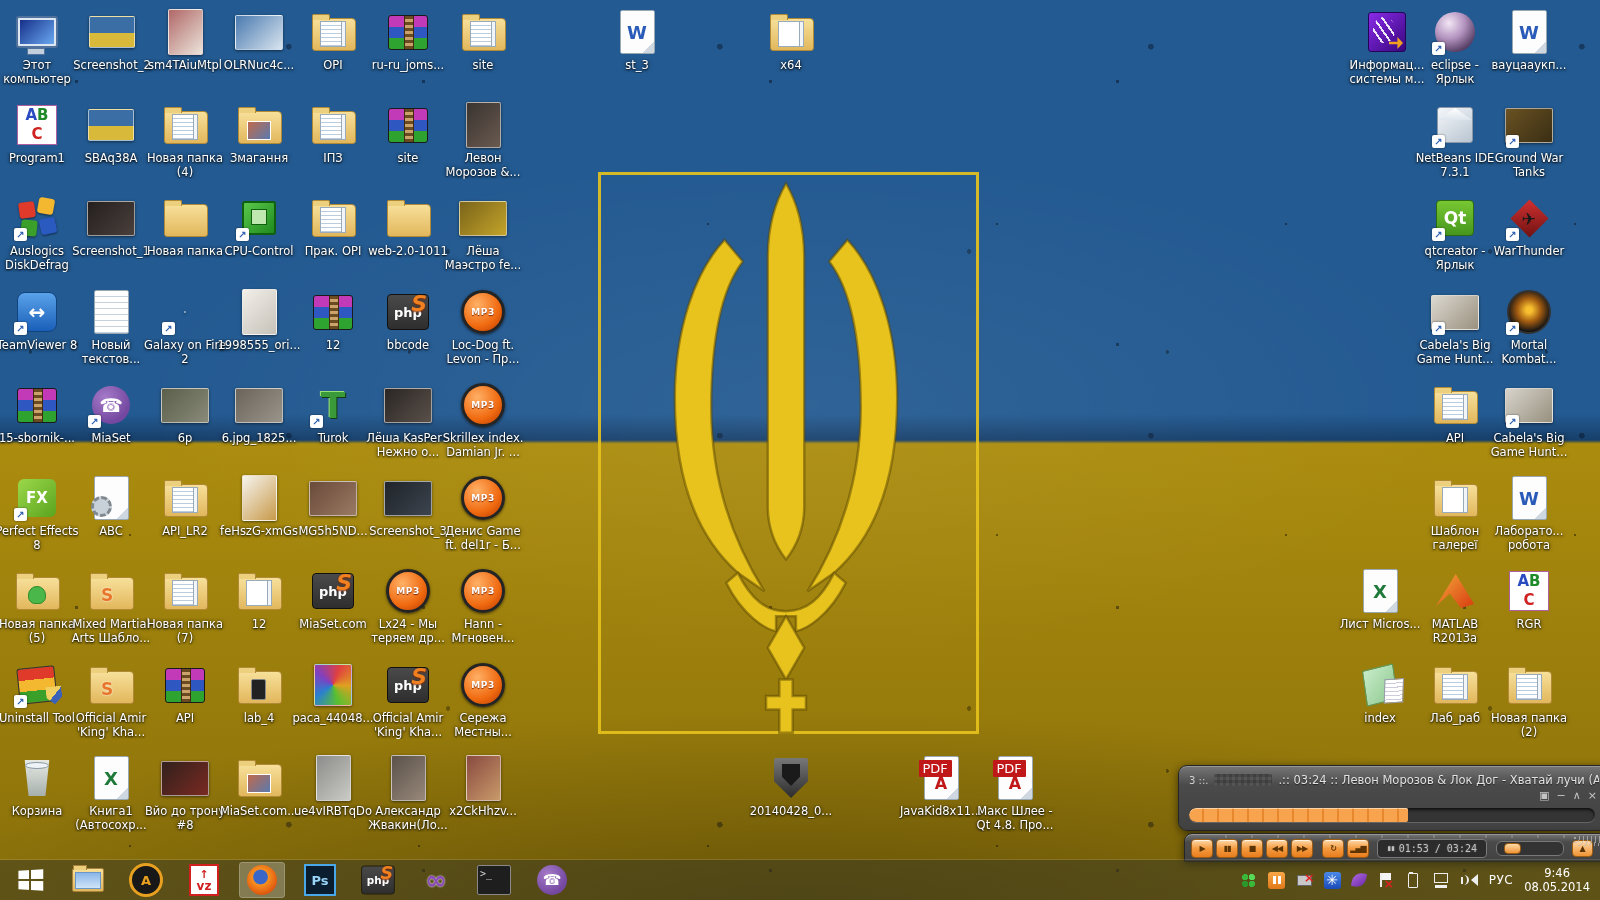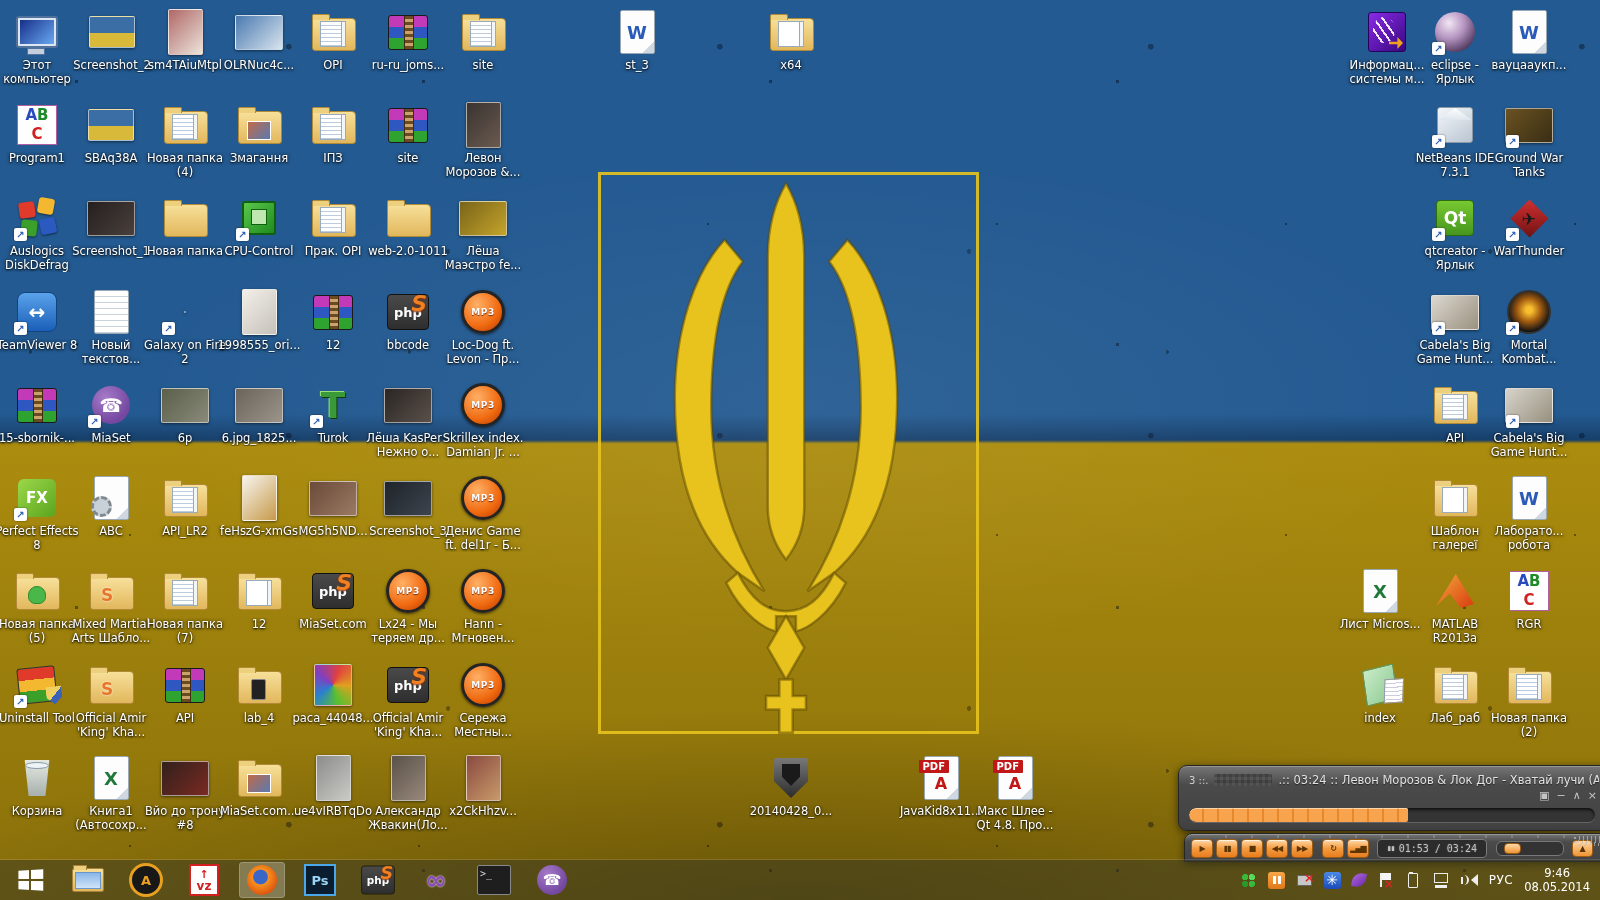--- a/index.html
+++ b/index.html
@@ -70,21 +70,21 @@
   .php{width:40px;height:34px;border-radius:4px;background:linear-gradient(180deg,#4a4a4a,#2e2e2e);
     border:1px solid #111;display:flex;align-items:center;justify-content:center;position:relative;}
   .php .pt{color:#fff;font-weight:bold;font-size:13px;}
   .php .psw{position:absolute;right:1px;top:-4px;color:#f08020;font-weight:bold;font-size:22px;font-style:italic;text-shadow:0 1px 2px #802800;}
 
   .page{width:33px;height:42px;background:linear-gradient(135deg,#fdfdfd 84%,#cfd8e0 85%);
     border:1px solid #9aa8b4;border-radius:2px;position:relative;display:flex;align-items:center;justify-content:center;}
   .page .lt{font-weight:bold;font-size:18px;}
   .k-word .lt{color:#2a5bb8;} .k-excel .lt{color:#1f7a3a;}
   .k-textfile .page{background:repeating-linear-gradient(180deg,#fff 0 5px,#c8d2da 5px 6px);}
-  .k-pdf .pb{position:absolute;top:3px;left:-6px;background:#c01818;color:#fff;font-size:10px;font-weight:bold;
+  .k-pdf .pb{position:absolute;top:3px;left:-6px;background:#c01818;color:#fff;font-size:13px;font-weight:normal;
     padding:1px 4px;border-radius:1px;}
   .k-pdf .pa{color:#c01818;font-size:16px;font-weight:bold;margin-top:10px;}
   .k-geardoc .page::after{content:"";position:absolute;left:-4px;bottom:2px;width:15px;height:15px;border-radius:50%;
     border:3px dashed #808890;background:#c8d0d8;}
 
   .k-computer .mon{width:38px;height:28px;background:#dde7f2;border:2px solid #51729c;border-radius:3px;position:relative;}
   .k-computer .mon::before{content:"";position:absolute;inset:2px;background:linear-gradient(135deg,#16308a,#6aa8f0);}
   .k-computer .mon::after{content:"";position:absolute;left:9px;bottom:-9px;width:16px;height:5px;background:#c3cfdc;border:1px solid #51729c;}
 
   .k-recycle .bin{width:28px;height:36px;background:linear-gradient(180deg,rgba(240,246,250,.9),rgba(170,186,200,.85));

